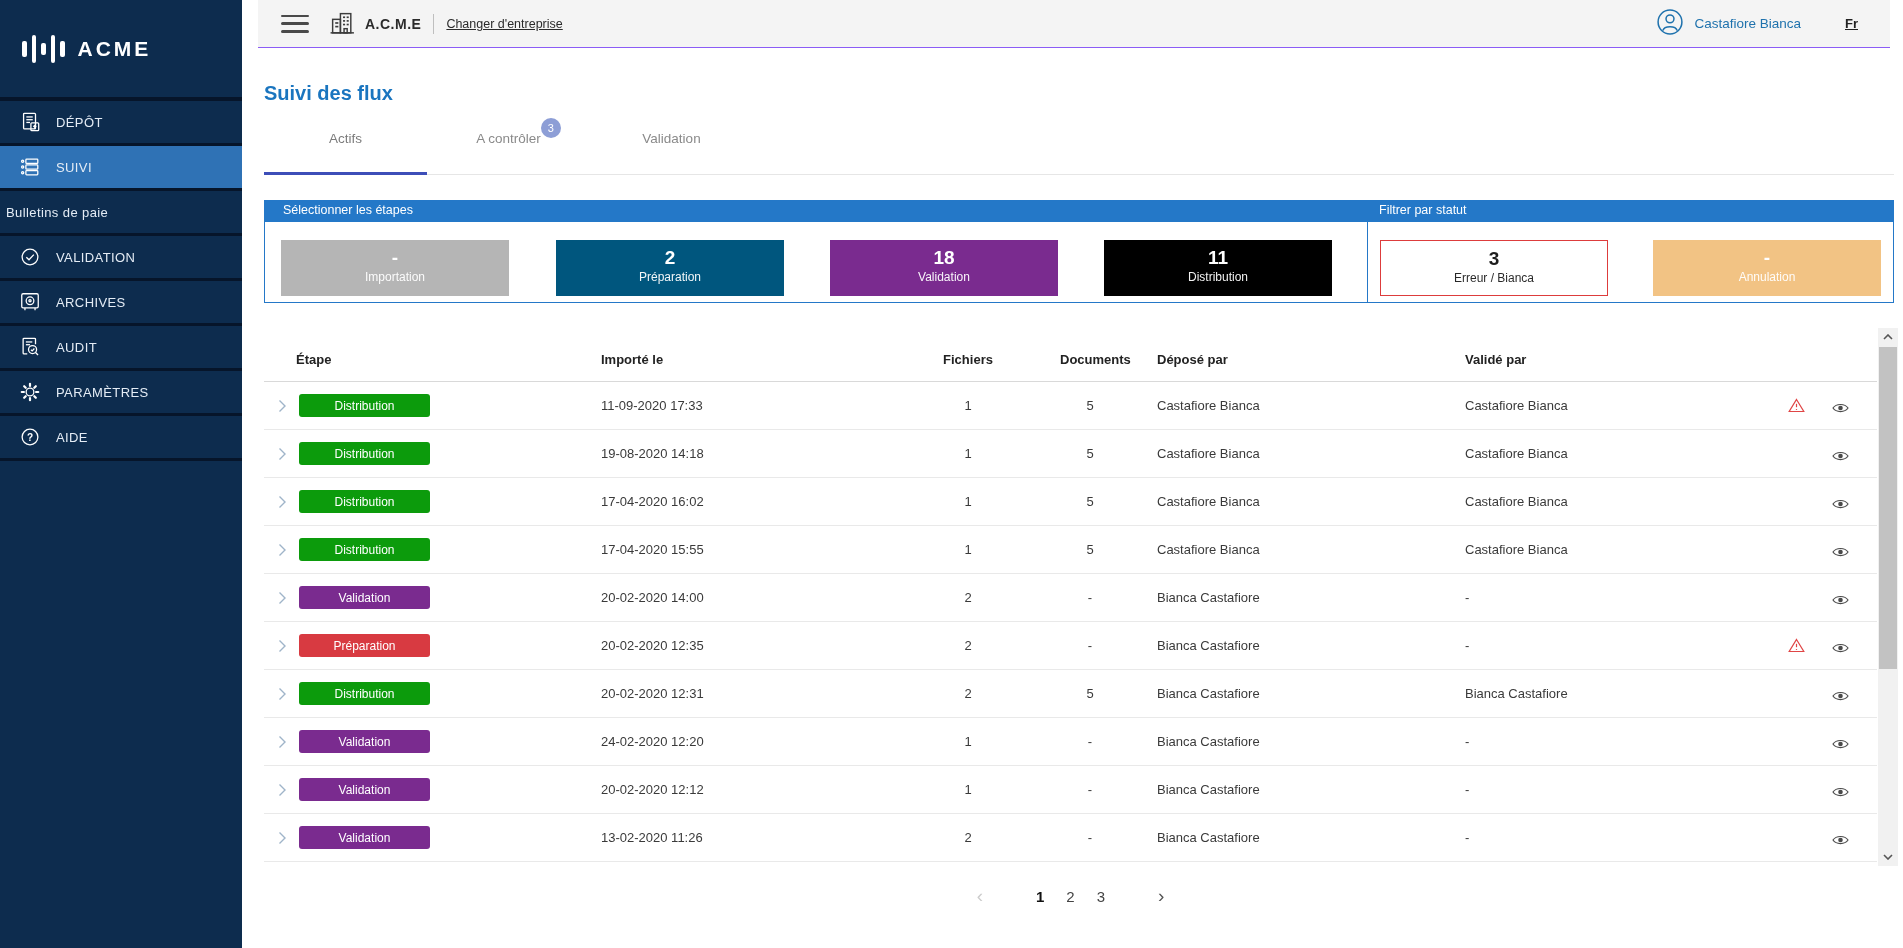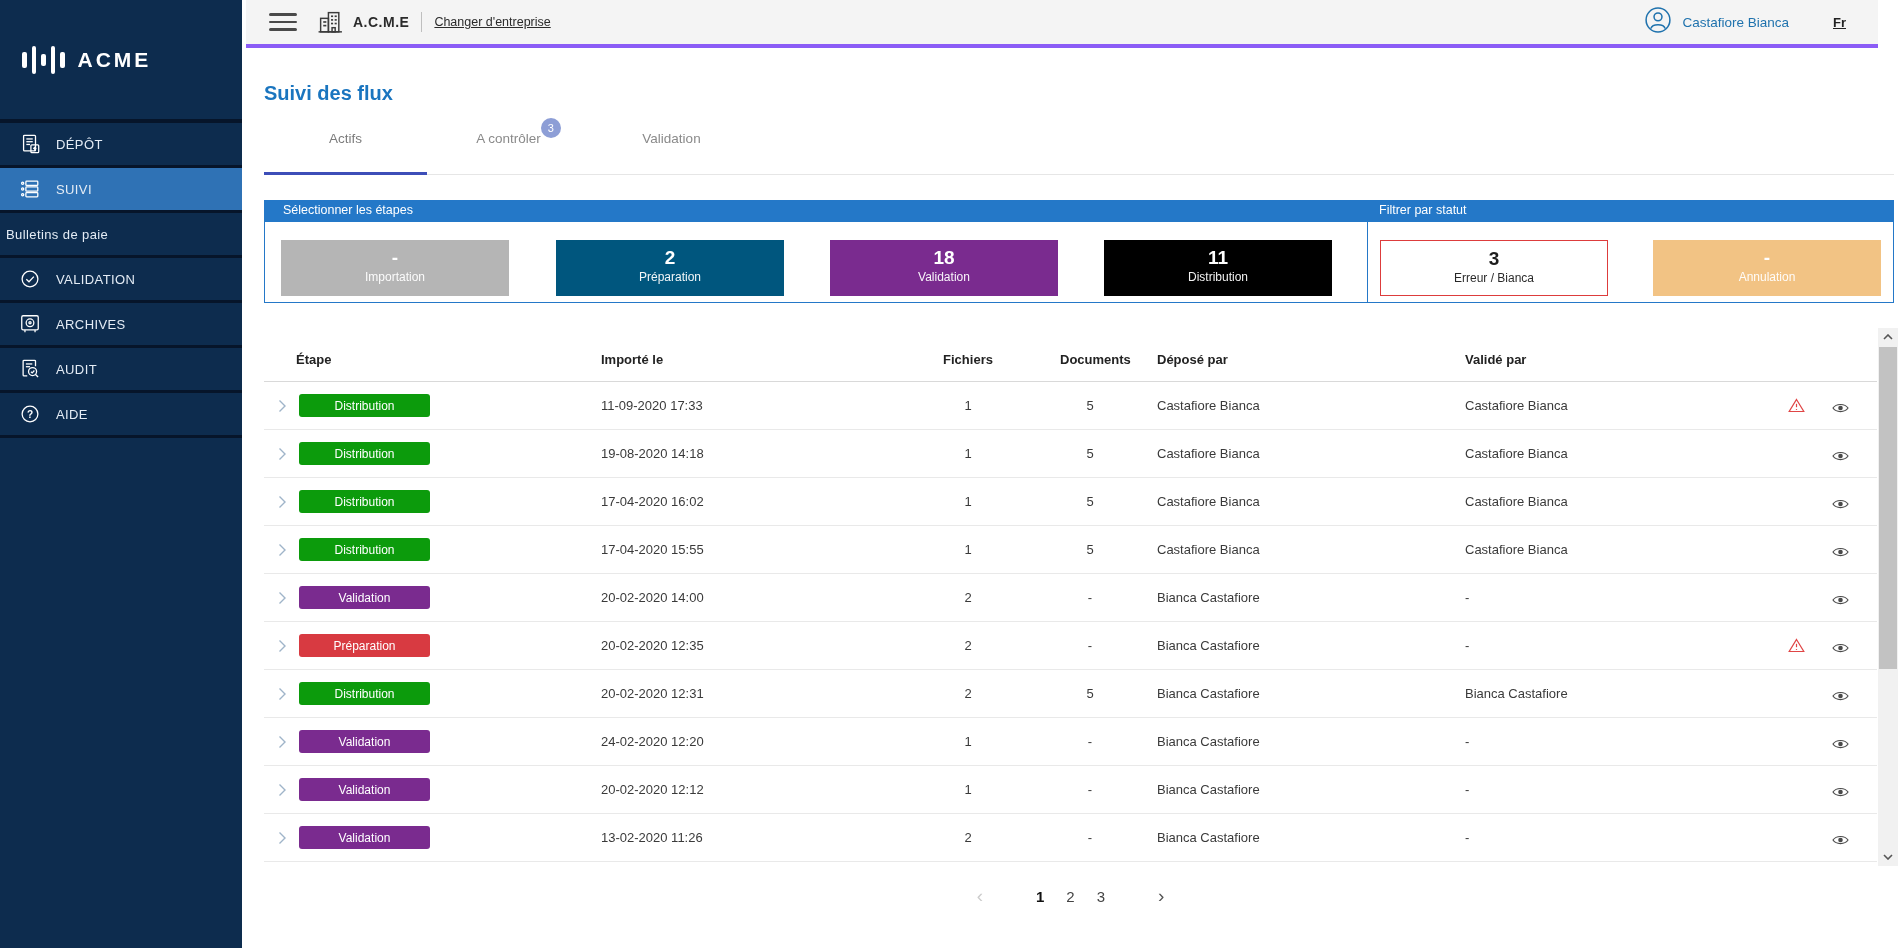--- a/index.html
+++ b/index.html
@@ -4,35 +4,35 @@
 <style>
   * { margin:0; padding:0; box-sizing:border-box; }
   html,body { background:#e9e9e9; }
   #app {
     position:relative; width:1903px; height:948px; background:#ffffff;
     font-family:"Liberation Sans", sans-serif; overflow:hidden; color:#3a3a3a;
   }
   
   .sidebar { position:absolute; left:0; top:0; width:242px; height:948px;
     background:var(--sidebar-bg); }
-  .logo { height:123px; display:flex; align-items:center; padding-left:22px; gap:13px;
+  .logo { height:101px; display:flex; align-items:center; padding-left:22px; gap:13px;
     border-bottom:4px solid var(--sidebar-separator); }
   .logo-bars { display:flex; align-items:center; gap:5px; height:30px; }
   .logo-bars i { display:block; width:4.5px; background:#fff; border-radius:2px; }
   .brand-name { color:#fff; font-size:21px; font-weight:bold; letter-spacing:3px; }
   .nav-item { height:45px; display:flex; align-items:center; padding-left:18px; gap:14px;
     border-bottom:3px solid var(--sidebar-separator); cursor:pointer; }
   .nav-item.active { background:var(--sidebar-active); }
   .nav-item.no-icon { padding-left:6px; }
   .nav-label { color:#e4ecf5; font-size:13px; letter-spacing:.4px; }
   .nav-icon { width:24px; height:24px; display:flex; align-items:center; justify-content:center; }
   .nav-icon svg { stroke:#fff; fill:none; stroke-width:1.4; }
   
-  .topbar { position:absolute; left:246px; top:0; width:1632px; height:48px;
-    background:var(--topbar-bg); border-bottom:4px solid #8b5cf6;
+  .topbar { position:absolute; left:258px; top:0; width:1632px; height:48px;
+    background:var(--topbar-bg); border-bottom:1px solid #8b5cf6;
     display:flex; align-items:center; }
   .hamburger { margin-left:23px; width:28px; height:18px; display:flex; flex-direction:column;
     justify-content:space-between; cursor:pointer; }
   .hamburger i { display:block; height:2.6px; background:#4a4a4a; border-radius:2px; }
   .company-icon { margin-left:20px; display:flex; }
   .company-name { margin-left:9px; font-size:14px; font-weight:bold; color:var(--link-dark); letter-spacing:.5px; }
   .tb-divider { width:1px; height:20px; background:#bfbfbf; margin:0 12px; }
   .change-link { font-size:12.5px; color:var(--link-dark); text-decoration:underline; cursor:pointer; }
   .tb-right { margin-left:auto; margin-right:32px; display:flex; align-items:center; }
   .user-name { margin-left:10px; font-size:13.5px; color:var(--user-blue); cursor:pointer; }
@@ -176,20 +176,38 @@
           <svg width="22" height="22" viewBox="0 0 24 24">
               <path d="M18 9 V3.5 a1 1 0 0 0 -1 -1 H5.5 a1 1 0 0 0 -1 1 V18.5 a1 1 0 0 0 1 1 H9"></path>
               <line x1="7.5" y1="6.5" x2="14.5" y2="6.5"></line>
               <line x1="7.5" y1="9.5" x2="12" y2="9.5"></line>
               <circle cx="14.8" cy="14.8" r="4.4"></circle>
               <path d="M13 14.9 L14.4 16.2 L16.8 13.6"></path>
               <line x1="18" y1="18" x2="20.8" y2="20.8"></line>
             </svg>
         </span>
         <span class="nav-label">AUDIT</span>
+      </div>
+      <div class="nav-item">
+        <span class="nav-icon">
+          <svg width="22" height="22" viewBox="0 0 24 24">
+              <circle cx="12" cy="12" r="4.2"></circle>
+              <g stroke-width="2.4" stroke-linecap="round">
+                <line x1="12" y1="3" x2="12" y2="5.4"></line>
+                <line x1="12" y1="3" x2="12" y2="5.4" transform="rotate(45 12 12)"></line>
+                <line x1="12" y1="3" x2="12" y2="5.4" transform="rotate(90 12 12)"></line>
+                <line x1="12" y1="3" x2="12" y2="5.4" transform="rotate(135 12 12)"></line>
+                <line x1="12" y1="3" x2="12" y2="5.4" transform="rotate(180 12 12)"></line>
+                <line x1="12" y1="3" x2="12" y2="5.4" transform="rotate(225 12 12)"></line>
+                <line x1="12" y1="3" x2="12" y2="5.4" transform="rotate(270 12 12)"></line>
+                <line x1="12" y1="3" x2="12" y2="5.4" transform="rotate(315 12 12)"></line>
+              </g>
+            </svg>
+        </span>
+        <span class="nav-label">PARAMÈTRES</span>
       </div>
       <div class="nav-item">
         <span class="nav-icon">
           <svg width="22" height="22" viewBox="0 0 24 24">
               <circle cx="12" cy="12" r="8.6"></circle>
               <text x="12" y="16" text-anchor="middle" font-size="11" font-weight="bold" fill="#fff" stroke="none">?</text>
             </svg>
         </span>
         <span class="nav-label">AIDE</span>
       </div>

